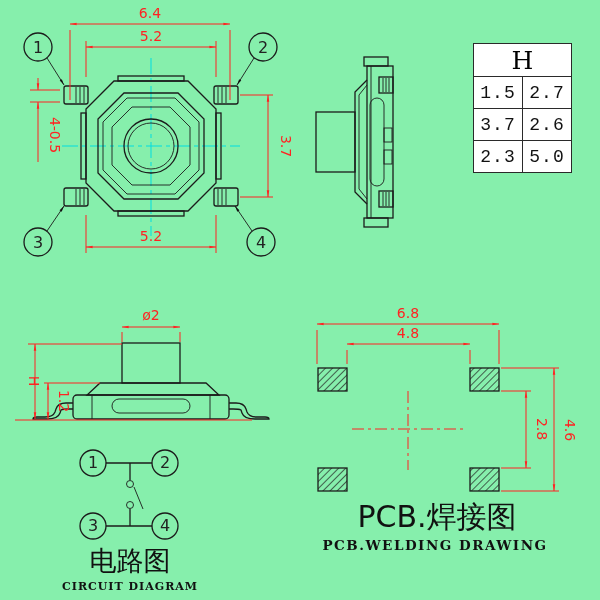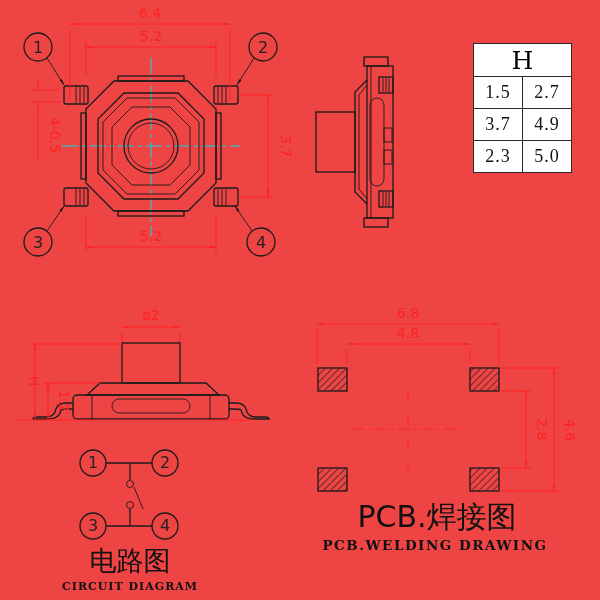--- a/index.html
+++ b/index.html
@@ -1,16 +1,16 @@
 <!DOCTYPE html>
 <html><head>
 <meta charset="utf-8">
 <style>
   html,body{margin:0;padding:0;background:#fff;}
-  .canvas{position:relative;width:600px;height:600px;background:#ef4444;
+  .canvas{position:relative;width:600px;height:600px;background:#86efac;
           font-family:"DejaVu Sans",sans-serif;overflow:hidden;}
   .canvas svg{position:absolute;left:0;top:0;}
 
   
   .blk{stroke:#1b1b1b;fill:none;stroke-width:1.3;}
   .thin{stroke-width:0.9;}
   .red{stroke:#ff2222;fill:none;stroke-width:1;}
   .cl{stroke:#00dde0;fill:none;stroke-width:1;stroke-dasharray:16 4 4 4;}
   .cl-red{stroke-dasharray:12 4 3 4;}
 
@@ -20,21 +20,21 @@
   .co{fill:#222;font-size:16px;font-family:"DejaVu Sans",sans-serif;}
   .cn-lg{fill:#111;font-size:27px;font-family:"DejaVu Sans",sans-serif;}
   .cn-xl{fill:#111;font-size:30px;font-family:"DejaVu Sans",sans-serif;}
   .en-sm{fill:#111;font-size:11px;font-weight:bold;letter-spacing:1px;font-family:"DejaVu Serif",serif;}
   .en-md{fill:#111;font-size:13.5px;font-weight:bold;letter-spacing:1.5px;font-family:"DejaVu Serif",serif;}
 
   
   .h-table{position:absolute;left:473px;top:43px;border-collapse:collapse;background:#fff;}
   .h-table th{width:92px;height:30px;font-family:"DejaVu Serif",serif;font-size:25px;
               font-weight:normal;border:1.6px solid #2a2a2a;text-align:center;}
-  .h-table td{width:46px;height:29px;font-family:Liberation Serif, serif;font-size:18px;
+  .h-table td{width:46px;height:29px;font-family:Liberation Mono, monospace;font-size:18px;
               border:1.6px solid #2a2a2a;text-align:center;letter-spacing:1px;color:#111;}
 </style>
 </head>
 <body>
 
 <div class="canvas">
 <svg width="600" height="600" viewBox="0 0 600 600">
   <defs>
     <marker id="ar" viewBox="0 0 10 10" refX="9.5" refY="5" markerWidth="11" markerHeight="7" orient="auto-start-reverse">
       <path d="M0,3.2 L9.5,5 L0,6.8 Z" fill="#ff2222"></path>
@@ -247,21 +247,21 @@
       <th colspan="2">H</th>
     </tr>
   </thead>
   <tbody>
     <tr>
       <td>1.5</td>
       <td>2.7</td>
     </tr>
     <tr>
       <td>3.7</td>
-      <td>4.9</td>
+      <td>2.6</td>
     </tr>
     <tr>
       <td>2.3</td>
       <td>5.0</td>
     </tr>
   </tbody>
 </table>
 </div>
 
 </body></html>

